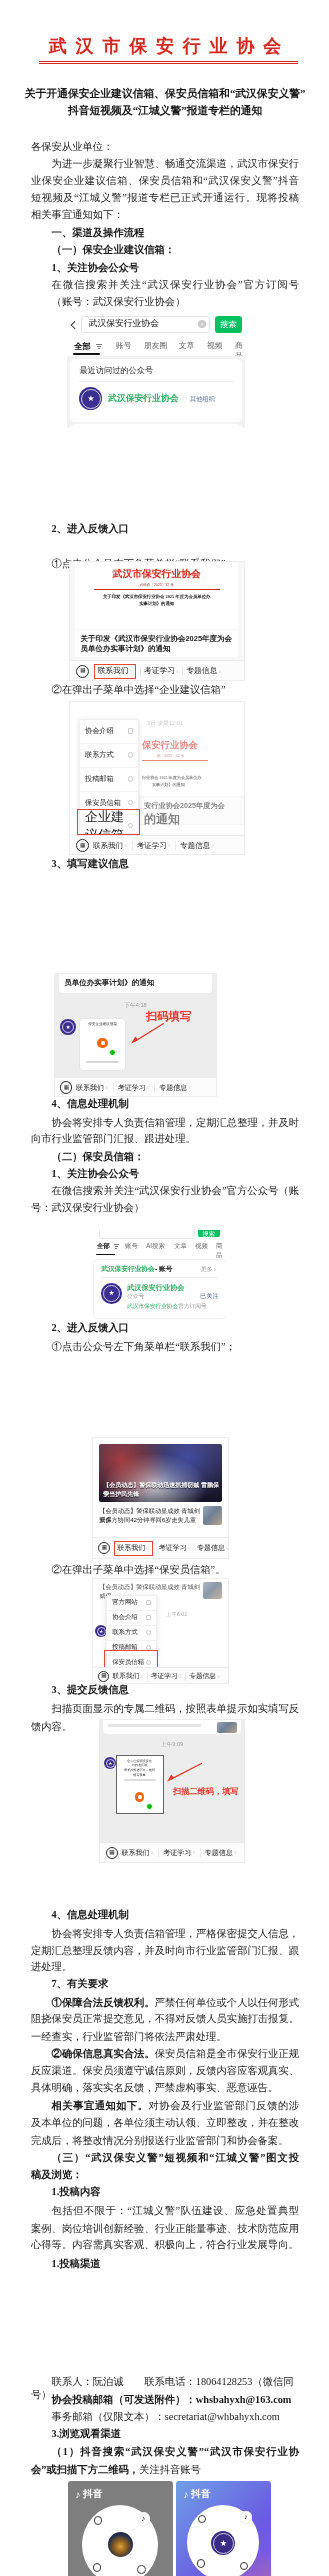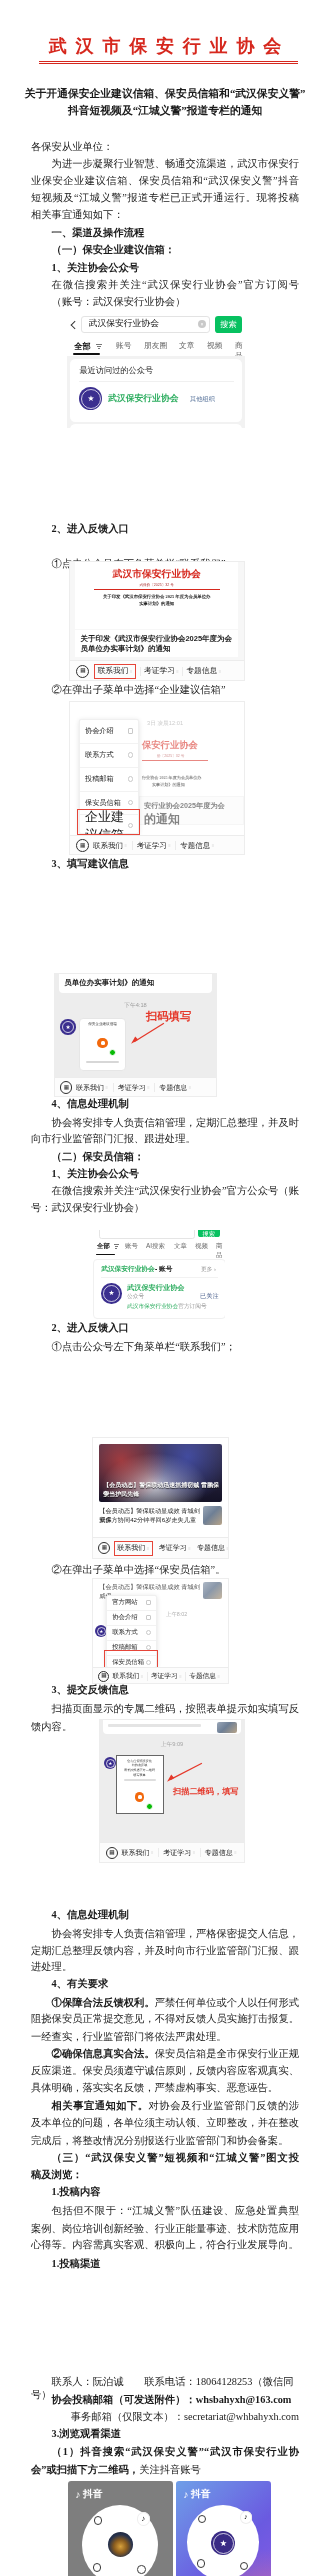--- a/index.html
+++ b/index.html
@@ -399,41 +399,41 @@
           <span>专题信息</span>
           <i class="mi">≡</i>
         </span>
     </div>
   </div>
 
   <div class="ln b ind" style="top:1908px;">4、信息处理机制</div>
   <div class="ln j ind" style="top:1927px;">协会将安排专人负责信箱管理，严格保密提交人信息，</div>
   <div class="ln j" style="top:1944px;">定期汇总整理反馈内容，并及时向市行业监管部门汇报、跟</div>
   <div class="ln" style="top:1960px;">进处理。</div>
-  <div class="ln b ind" style="top:1977px;">4、有关要求</div>
+  <div class="ln b ind" style="top:1977px;">7、有关要求</div>
   <div class="ln j ind" style="top:1996px;"><span class="b">①保障合法反馈权利。</span><span>严禁任何单位或个人以任何形式</span></div>
   <div class="ln j" style="top:2012px;">阻挠保安员正常提交意见，不得对反馈人员实施打击报复。</div>
   <div class="ln" style="top:2030px;">一经查实，行业监管部门将依法严肃处理。</div>
   <div class="ln j ind" style="top:2047px;"><span class="b">②确保信息真实合法。</span><span>保安员信箱是全市保安行业正规</span></div>
   <div class="ln j" style="top:2064px;">反应渠道。保安员须遵守诚信原则，反馈内容应客观真实、</div>
   <div class="ln" style="top:2081px;">具体明确，落实实名反馈，严禁虚构事实、恶意诬告。</div>
   <div class="ln j ind" style="top:2099px;"><span class="b">相关事宜通知如下。</span><span>对协会及行业监管部门反馈的涉</span></div>
   <div class="ln j" style="top:2116px;">及本单位的问题，各单位须主动认领、立即整改，并在整改</div>
   <div class="ln" style="top:2134px;">完成后，将整改情况分别报送行业监管部门和协会备案。</div>
   <div class="ln b j ind" style="top:2151px;">（三）“武汉保安义警”短视频和“江城义警”图文投</div>
   <div class="ln b" style="top:2168px;">稿及浏览：</div>
   <div class="ln b ind" style="top:2185px;">1.投稿内容</div>
   <div class="ln j ind" style="top:2204px;">包括但不限于：“江城义警”队伍建设、应急处置典型</div>
   <div class="ln j" style="top:2222px;">案例、岗位培训创新经验、行业正能量事迹、技术防范应用</div>
   <div class="ln" style="top:2238px;">心得等。内容需真实客观、积极向上，符合行业发展导向。</div>
   <div class="ln b ind" style="top:2257px;">1.投稿渠道</div>
 
   <div class="ln ind" style="top:2375px;">联系人：阮泊诚　　联系电话：18064128253（微信同号）</div>
   <div class="ln b ind" style="top:2393px;">协会投稿邮箱（可发送附件）：whsbahyxh@163.com</div>
-  <div class="ln ind" style="top:2410px;text-align:right;">事务邮箱（仅限文本）：secretariat@whbahyxh.com</div>
+  <div class="ln ind" style="top:2410px;">事务邮箱（仅限文本）：secretariat@whbahyxh.com</div>
   <div class="ln b ind" style="top:2427px;">3.浏览观看渠道</div>
   <div class="ln b j ind" style="top:2445px;">（1）抖音搜索“武汉保安义警”“武汉市保安行业协</div>
   <div class="ln" style="top:2463px;"><span class="b">会”或扫描下方二维码，</span><span>关注抖音账号</span></div>
 
   <div class="dcard" style="top:2481px;left:68px;width:105px;height:138px;background:#7e7e7e;">
     <div class="abs" style="top:7.2px;left:7.2px;display:flex;align-items:center;gap:2.6px;">
       <span class="dnote" style="font-size:10.3px;">♪</span>
       <span class="dnote" style="font-size:9.8px;">抖音</span>
     </div>
     <div class="abs" style="top:24px;left:14.4px;width:76px;height:80px;background:#fff;border-radius:50%;">

